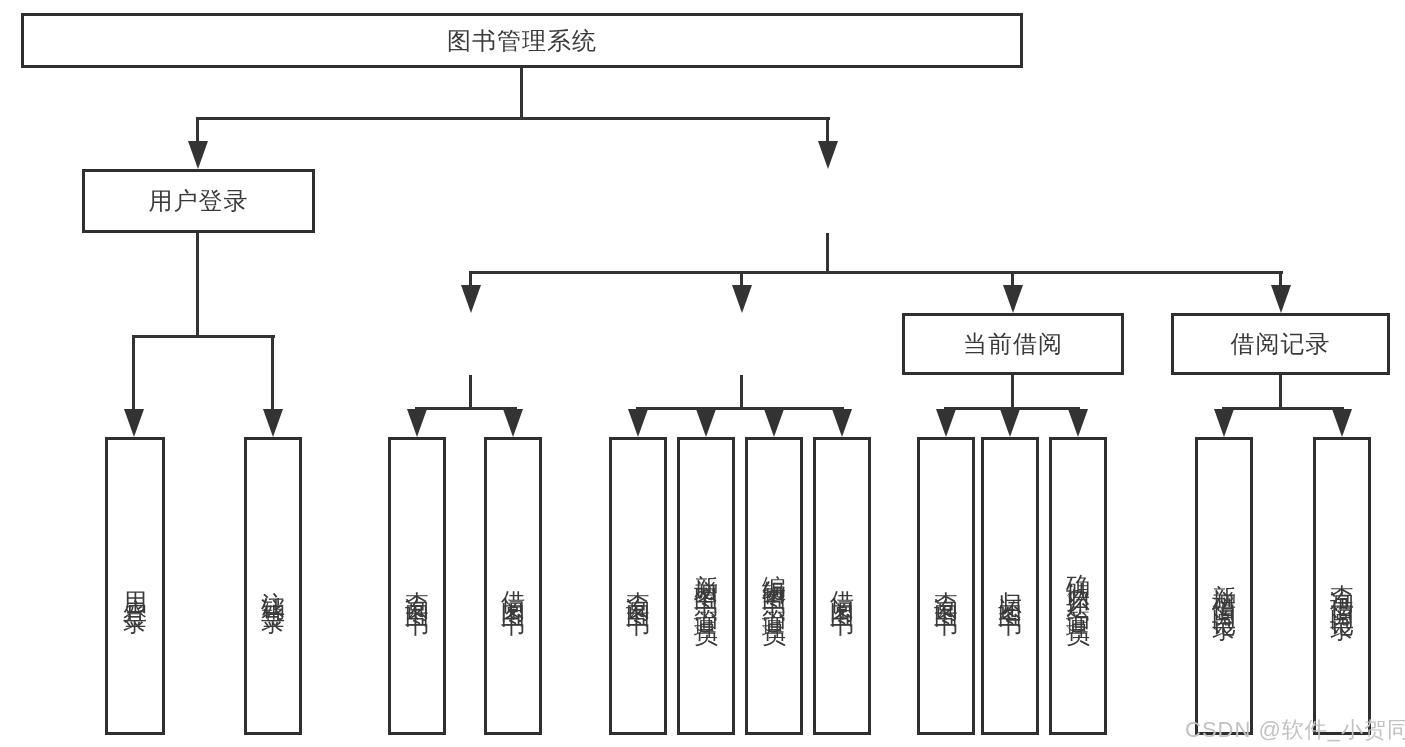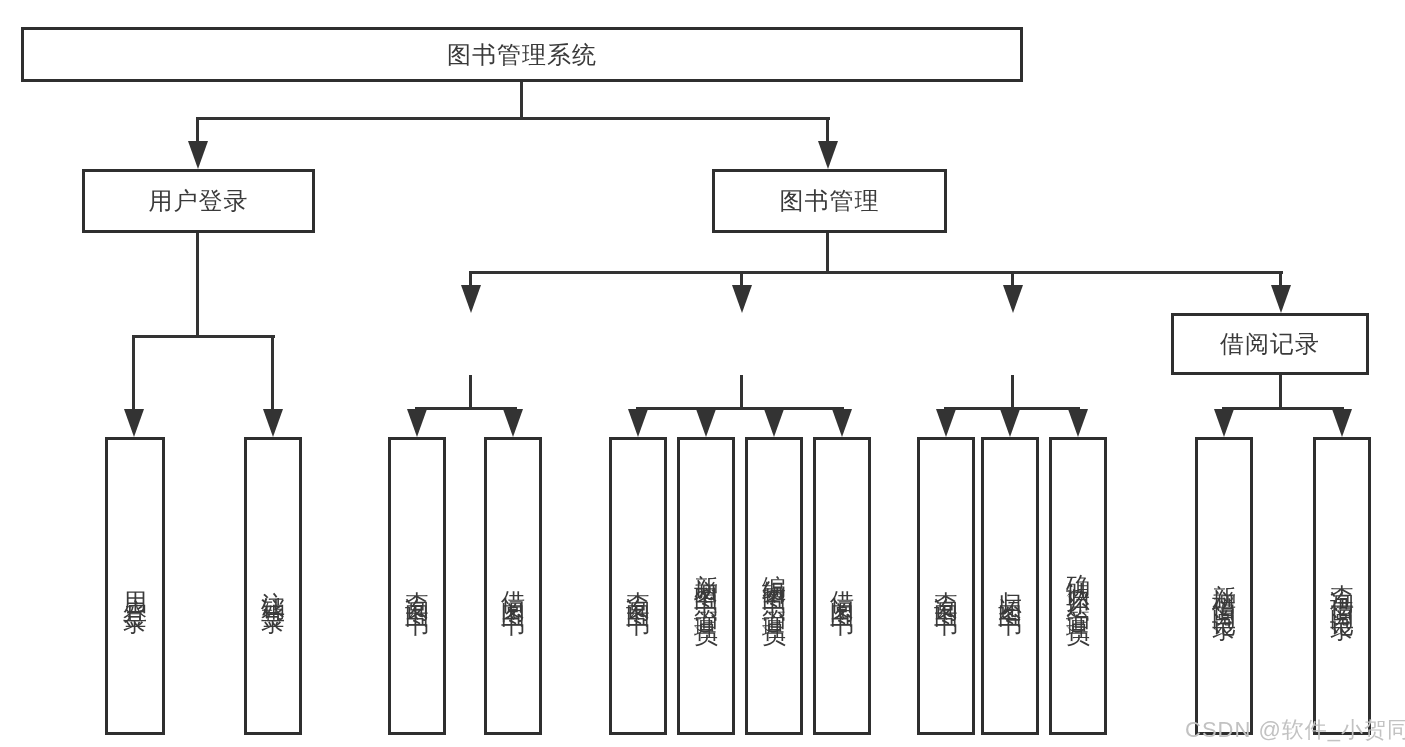--- a/index.html
+++ b/index.html
@@ -49,51 +49,51 @@
     letter-spacing:1px;
     z-index:5;
     white-space:nowrap;
   }
 </style>
 </head>
 <body>
 
 <div class="canvas">
 
-  <div class="box" style="left:21px;top:27px;width:1002px;height:55px;">图书管理系统</div>
+  <div class="box" style="left:21px;top:13px;width:1002px;height:55px;">图书管理系统</div>
 
   <div class="vline" style="left:520px;top:68px;height:52px;"></div>
   <div class="hline" style="left:196px;top:117px;width:634px;"></div>
   <div class="vline" style="left:196px;top:117px;height:28px;"></div>
   <div class="arrow" style="left:188px;top:141px;"></div>
   <div class="vline" style="left:826px;top:117px;height:28px;"></div>
   <div class="arrow" style="left:818px;top:141px;"></div>
 
   <div class="box" style="left:82px;top:169px;width:233px;height:64px;">用户登录</div>
-  <div class="box" style="left:712px;top:169px;width:235px;height:64px;">图书管理</div>
 
   <div class="vline" style="left:196px;top:233px;height:105px;"></div>
   <div class="hline" style="left:132px;top:335px;width:143px;"></div>
   <div class="vline" style="left:132px;top:335px;height:77px;"></div>
   <div class="arrow" style="left:124px;top:409px;"></div>
   <div class="vline" style="left:271px;top:335px;height:77px;"></div>
   <div class="arrow" style="left:263px;top:409px;"></div>
 
   <div class="vline" style="left:826px;top:233px;height:41px;"></div>
   <div class="hline" style="left:469px;top:271px;width:814px;"></div>
   <div class="vline" style="left:469px;top:271px;height:17px;"></div>
   <div class="arrow" style="left:461px;top:285px;"></div>
   <div class="vline" style="left:740px;top:271px;height:17px;"></div>
   <div class="arrow" style="left:732px;top:285px;"></div>
   <div class="vline" style="left:1011px;top:271px;height:17px;"></div>
   <div class="arrow" style="left:1003px;top:285px;"></div>
   <div class="vline" style="left:1279px;top:271px;height:17px;"></div>
   <div class="arrow" style="left:1271px;top:285px;"></div>
 
-  <div class="box" style="left:1171px;top:313px;width:198px;height:62px;">借阅记录</div>
+  <div class="box" style="left:902px;top:313px;width:222px;height:62px;">当前借阅</div>
+  <div class="box" style="left:1171px;top:313px;width:219px;height:62px;">借阅记录</div>
 
   <div class="vline" style="left:469px;top:375px;height:35px;"></div>
   <div class="hline" style="left:415px;top:407px;width:102px;"></div>
   <div class="arrow" style="left:407px;top:409px;"></div>
   <div class="arrow" style="left:503px;top:409px;"></div>
 
   <div class="vline" style="left:740px;top:375px;height:35px;"></div>
   <div class="hline" style="left:636px;top:407px;width:208px;"></div>
   <div class="arrow" style="left:628px;top:409px;"></div>
   <div class="arrow" style="left:696px;top:409px;"></div>

